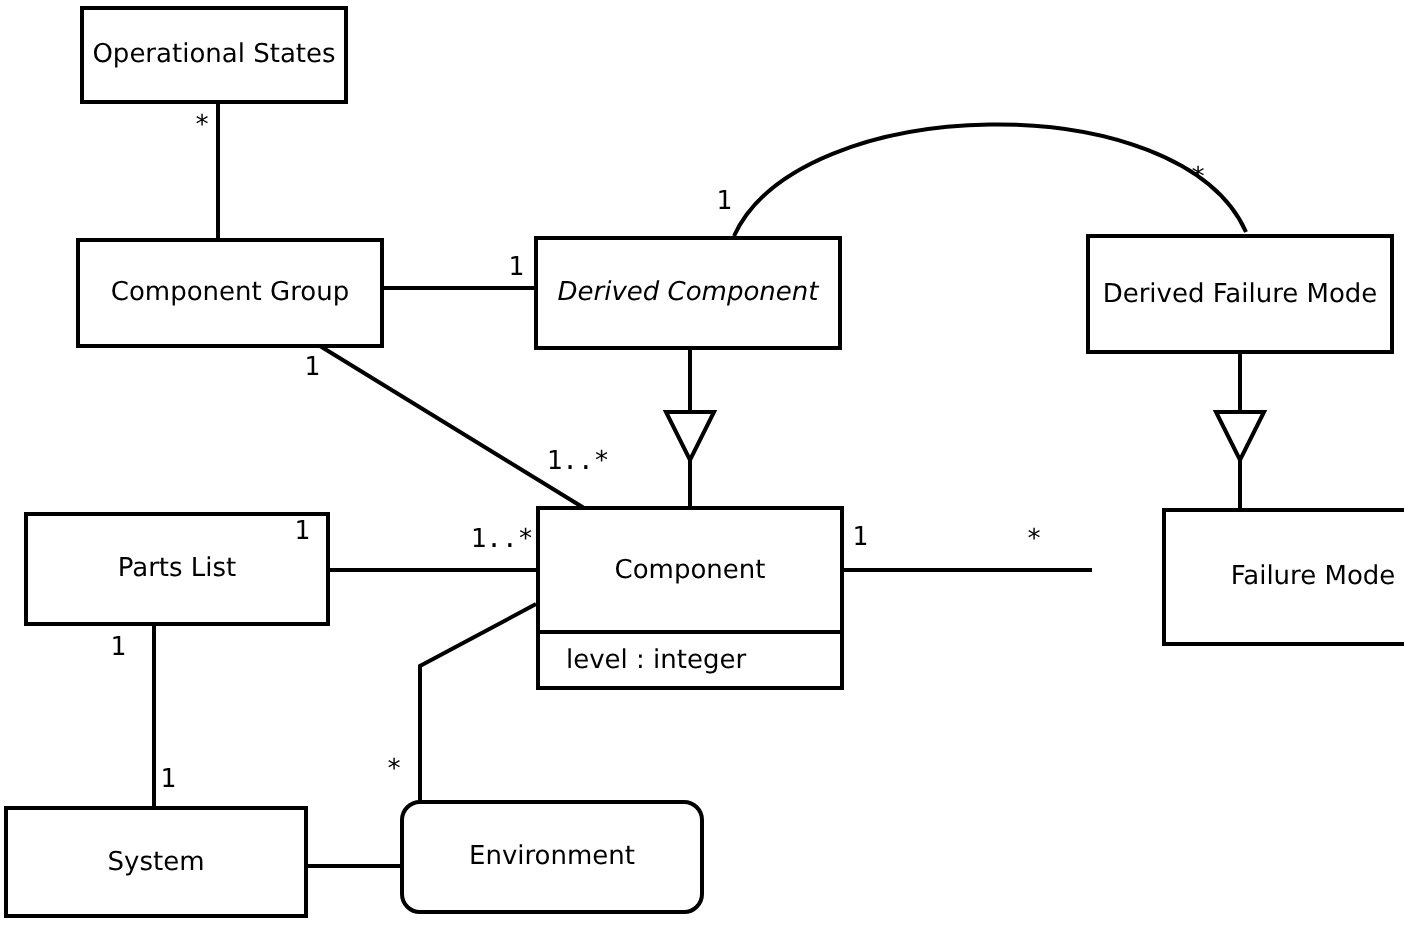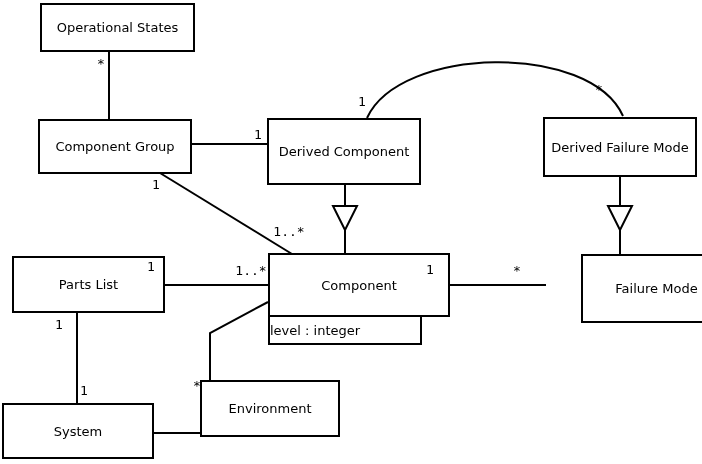--- a/index.html
+++ b/index.html
@@ -21,33 +21,34 @@
     background: #ffffff;
     display: flex;
     align-items: center;
     justify-content: center;
     font-size: 13px;
     line-height: 1;
     white-space: nowrap;
   }
   .uml-attr {
     justify-content: flex-start;
+    padding-left: 13px;
   }
 
   
-  #box-operational-states { left: 40px;  top: 3px;   width: 155px; height: 49px; }
+  #box-operational-states { left: 40px;  top: 3px;   width: 134px; height: 49px; }
   #box-functional-group   { left: 38px;  top: 119px; width: 154px; height: 55px; }
-  #box-derived-component  { left: 267px; top: 118px; width: 154px; height: 67px; }
+  #box-derived-component  { left: 267px; top: 118px; width: 154px; height: 57px; font-style: italic; }
   #box-derived-failure-mode{ left: 543px; top: 117px; width: 154px; height: 60px; }
-  #box-component-name     { left: 268px; top: 253px; width: 182px; height: 64px; }
+  #box-component-name     { left: 268px; top: 253px; width: 154px; height: 64px; }
   #box-component-attr     { left: 268px; top: 315px; width: 154px; height: 30px; }
   #box-parts-list         { left: 12px;   top: 256px; width: 153px; height: 57px; }
   #box-failure-mode       { left: 546px; top: 254px; width: 151px; height: 69px; margin-left: 35px; }
   #box-system             { left: 2px;   top: 403px; width: 152px; height: 56px; justify-content: center; }
-  #box-environment        { left: 200px; top: 380px; width: 140px; height: 57px; }
+  #box-environment        { left: 200px; top: 400px; width: 152px; height: 57px; border-radius: 10px; }
 
   .mult {
     position: absolute;
     font-family: "DejaVu Sans Mono", monospace;
     font-size: 13px;
     line-height: 1;
     transform: translate(-50%, -50%);
     background: transparent;
     white-space: nowrap;
   }

